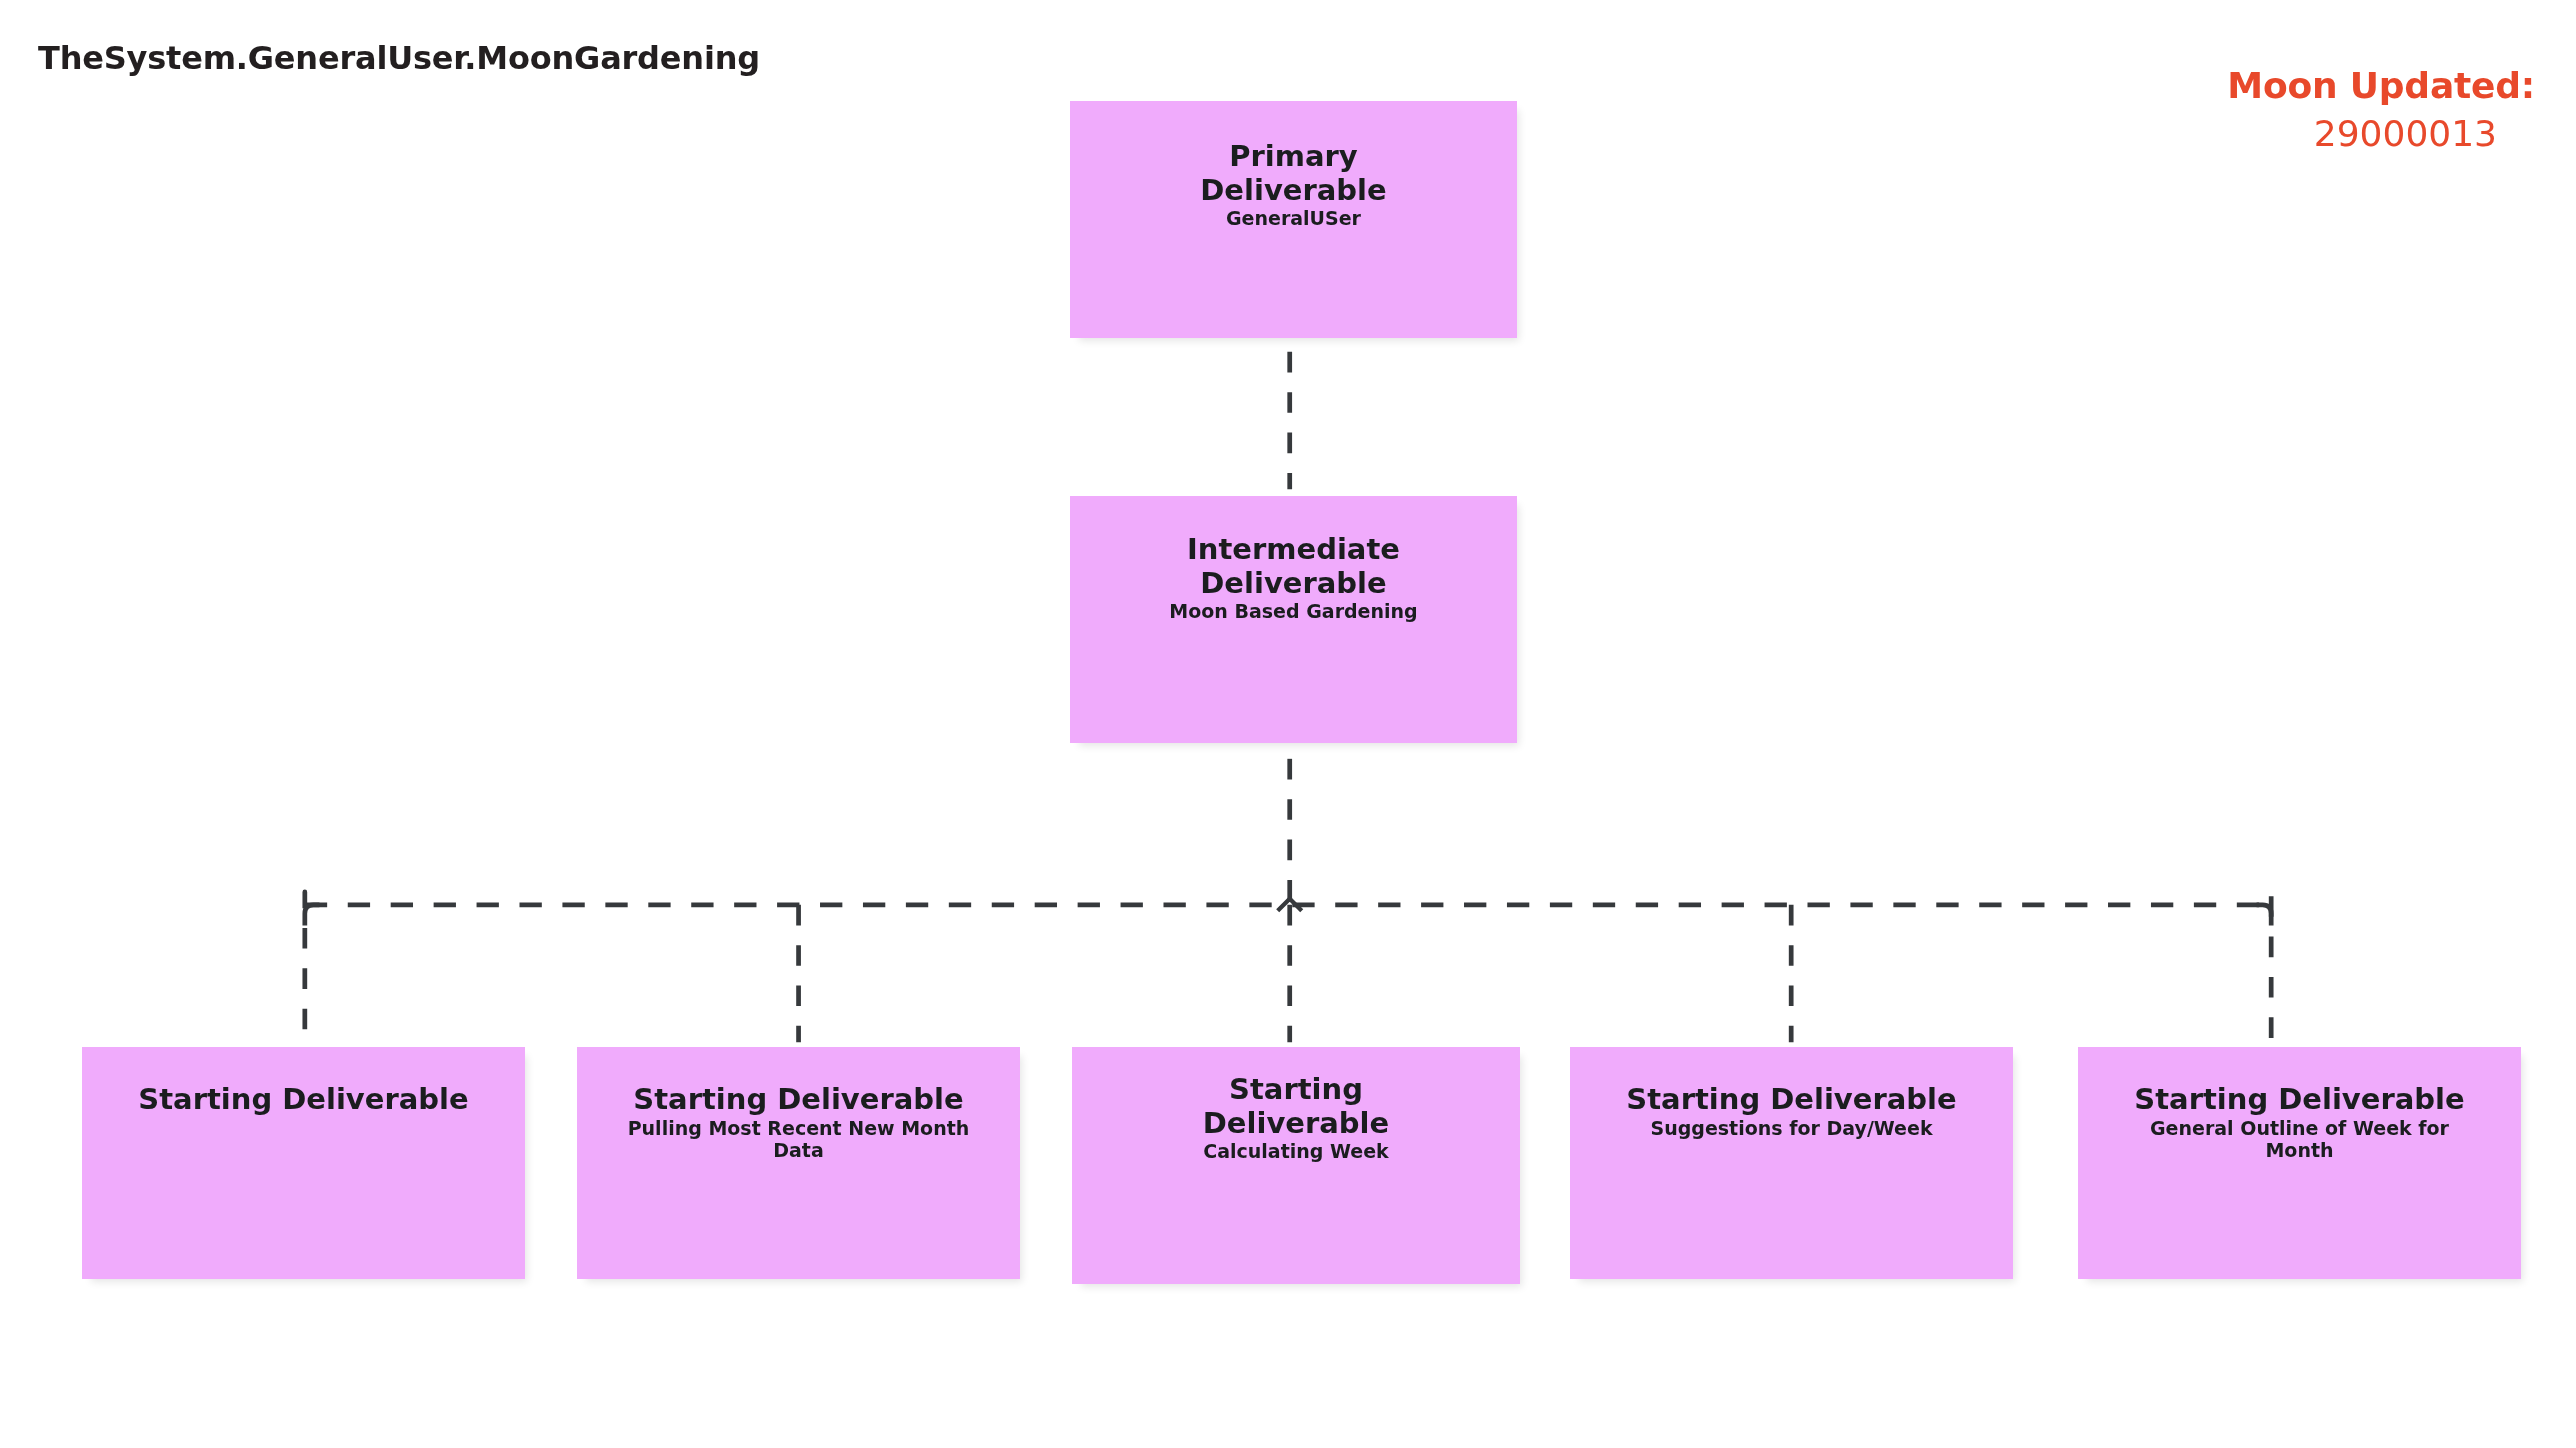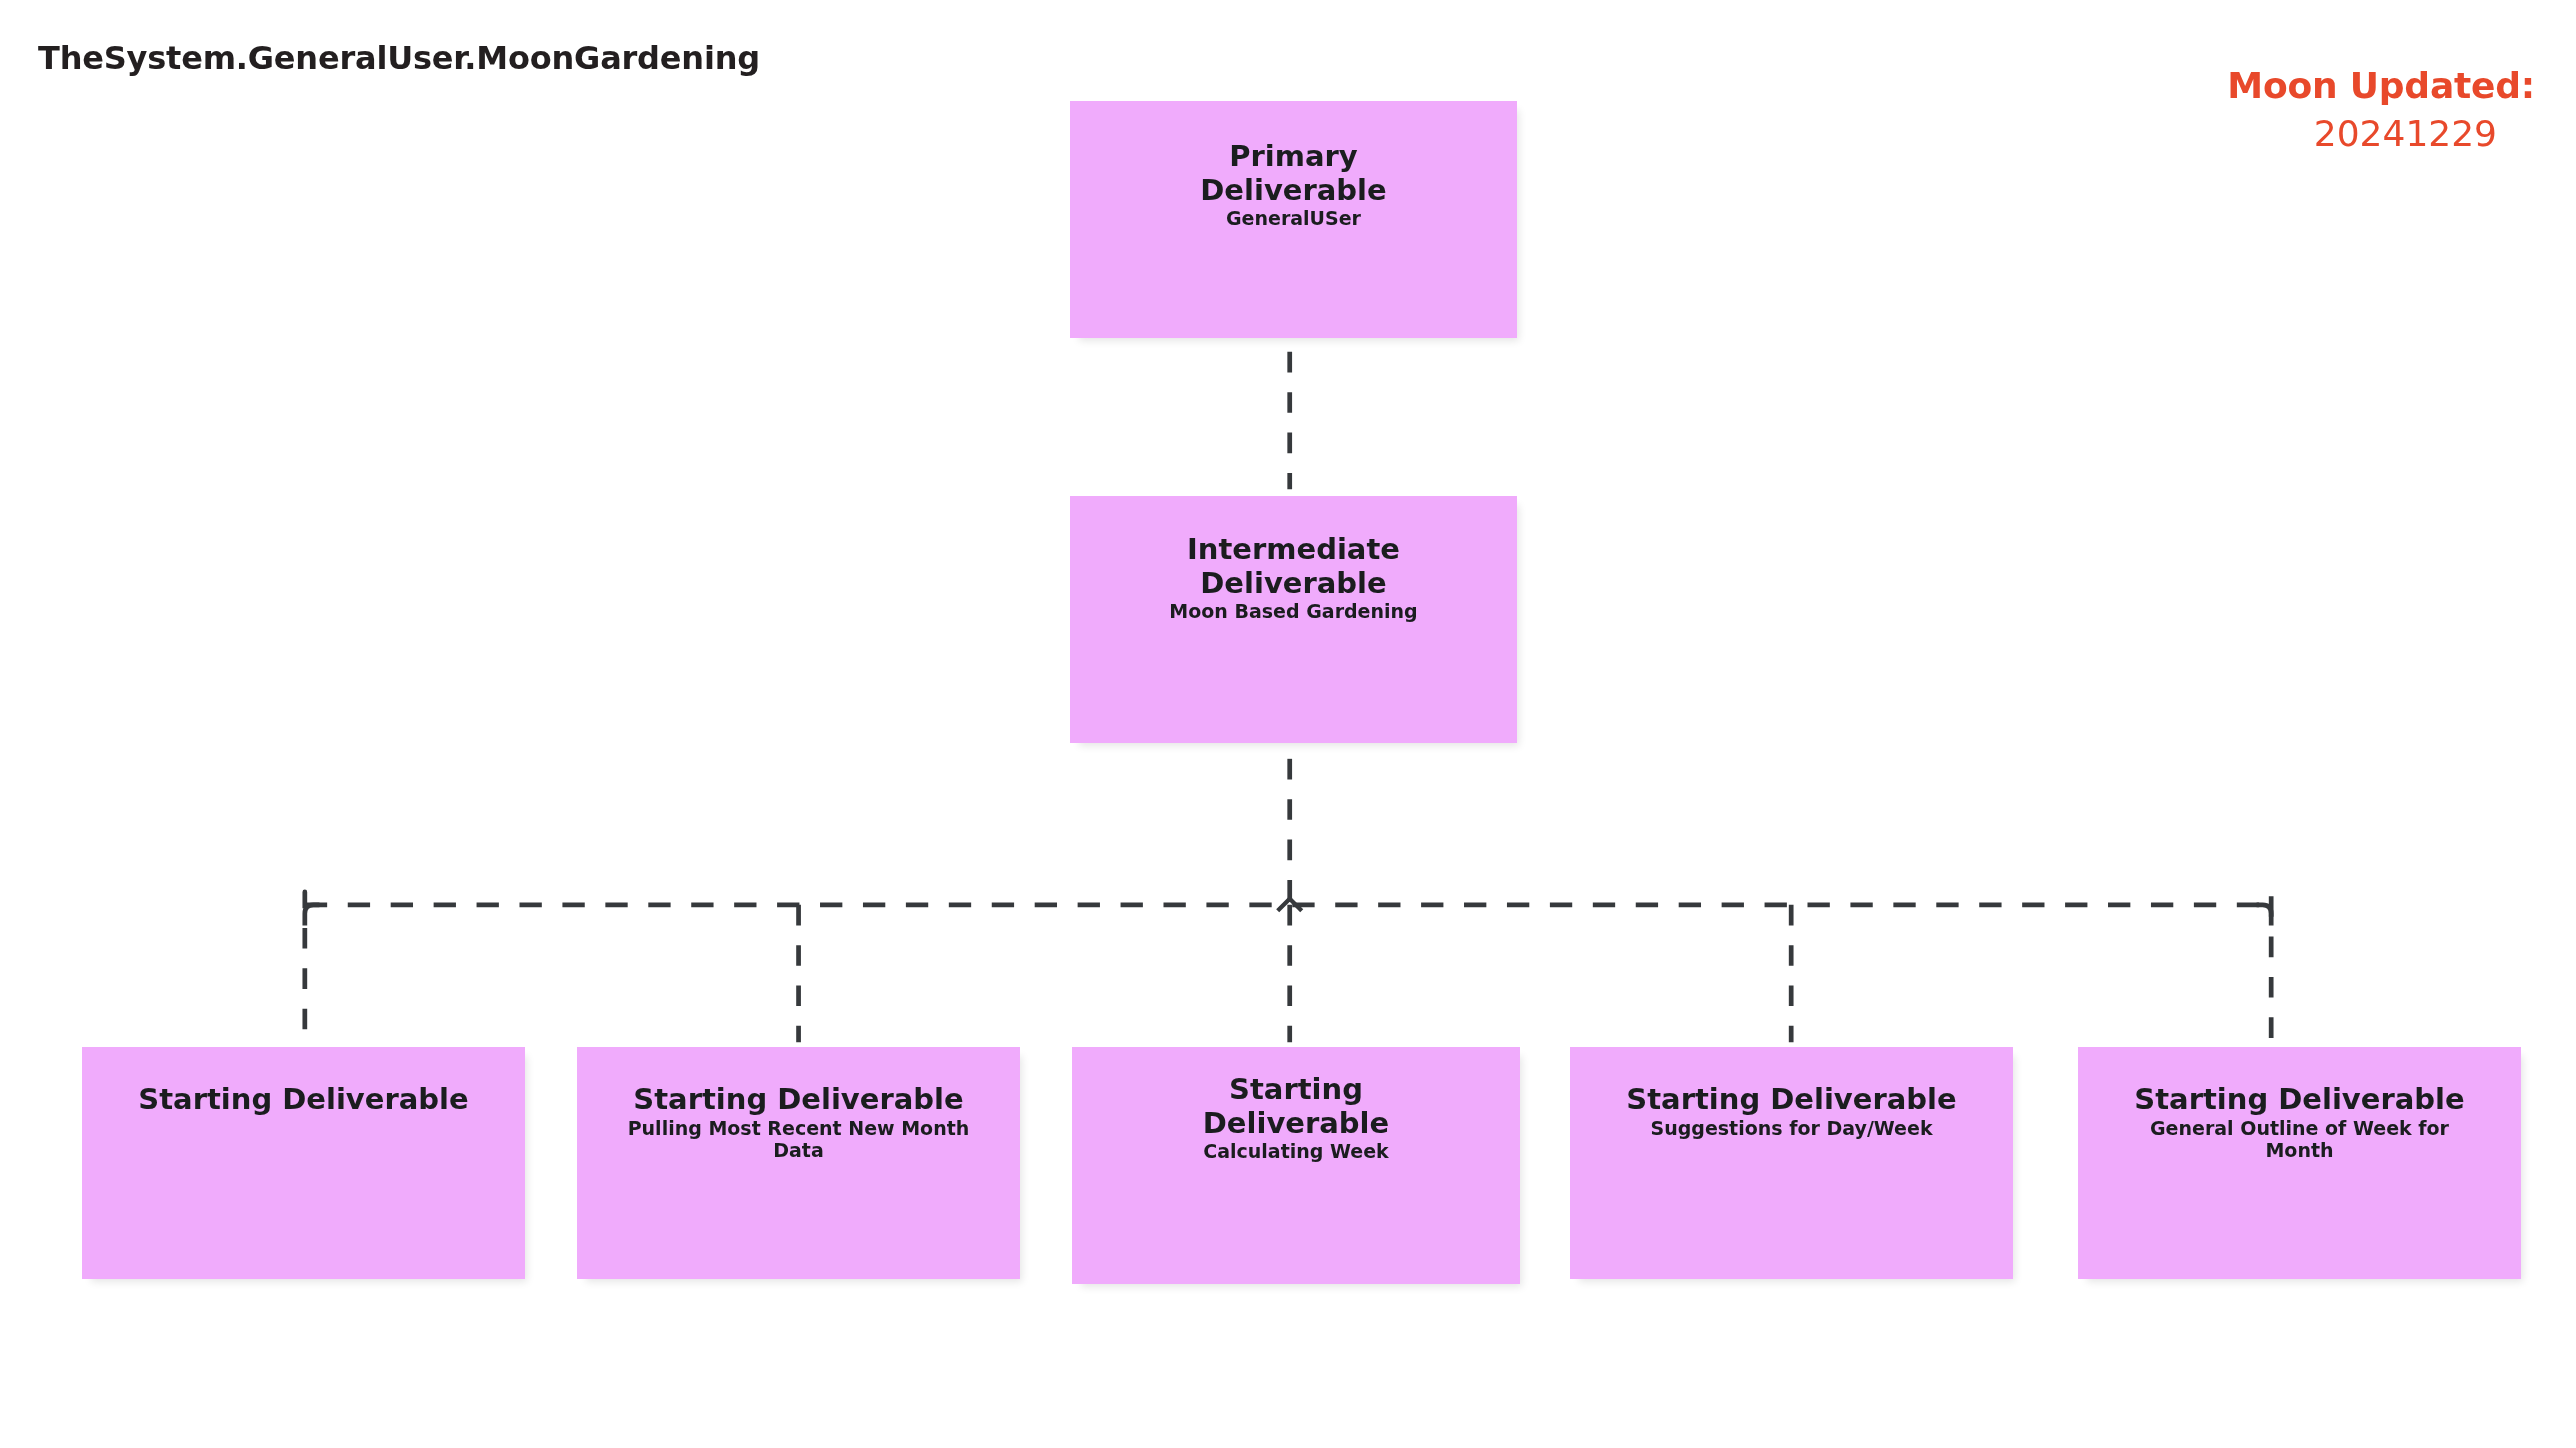--- a/index.html
+++ b/index.html
@@ -145,21 +145,21 @@
 </style>
 </head>
 <body>
 
 <div id="canvas">
 
   <div class="page-title">TheSystem.GeneralUser.MoonGardening</div>
 
   <div class="updated-block">
     <span class="updated-label">Moon Updated:</span>
-    <span class="updated-value">20241229</span>
+    <span class="updated-value">29000013</span>
   </div>
 
   <svg id="wires" viewBox="0 0 3000 1687" width="2576" height="1449" xmlns="http://www.w3.org/2000/svg">
     <g fill="none" stroke="#36393c" stroke-width="5.5" stroke-linecap="butt">
 
       <path d="M1502,392 L1502,552" stroke-dasharray="24,23"></path>
 
       <path d="M1502,866 L1502,1036" stroke-dasharray="24,23"></path>
 
       <path d="M355,1036 L2645,1036" stroke-dasharray="26,24"></path>

